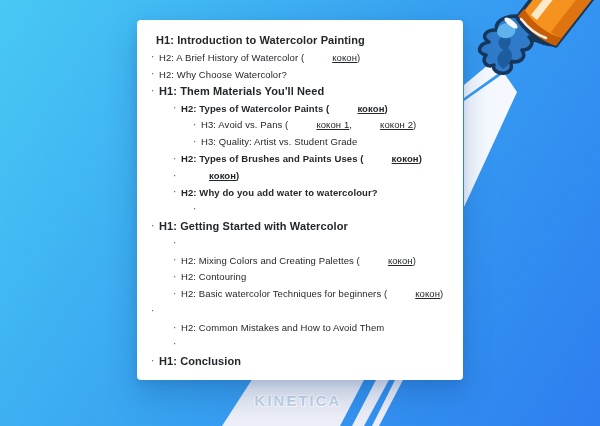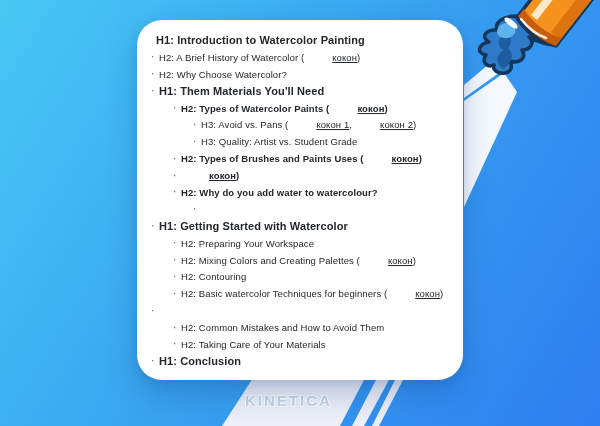--- a/index.html
+++ b/index.html
@@ -4,37 +4,37 @@
 <style>
   html,body{margin:0;padding:0;background:#222;}
   .stage{
     position:relative;width:600px;height:426px;overflow:hidden;
     font-family:"Liberation Sans","DejaVu Sans",sans-serif;
     background:linear-gradient(122deg,var(--bg-grad-start) 0%,var(--bg-grad-mid) 48%,var(--bg-grad-end) 100%);
   }
   .bg-art{position:absolute;left:0;top:0;width:600px;height:426px;}
   .card{
     position:absolute;left:137px;top:20px;width:326px;height:360px;
-    background:var(--card-bg);border-radius:25px;box-sizing:border-box;
+    background:var(--card-bg);border-radius:4px;box-sizing:border-box;
     padding:12px 10px 0 14px;
     box-shadow:0 14px 30px rgba(16,60,120,.25),0 3px 8px rgba(16,60,120,.12);
   }
   .list{width:100%;}
   .row{display:flex;align-items:center;height:16.9px;color:var(--text);letter-spacing:.1px;white-space:nowrap;}
   .row.lg{font-size:11px;font-weight:700;}
   .row.sm{font-size:9.5px;}
   .row.sm.bold{font-weight:700;}
   .lvl0{padding-left:5px;}
   .lvl1{padding-left:0;}
   .lvl2{padding-left:22px;}
   .lvl3{padding-left:42px;}
   .dot{flex:0 0 8px;width:8px;color:#4a4f55;font-size:10px;font-weight:400;line-height:1;}
   .kokon{color:var(--link-text);text-decoration:underline;cursor:pointer;padding-left:28px;}
   .watermark{
-    position:absolute;left:245px;top:392px;width:106px;
+    position:absolute;left:245px;top:392px;width:106px;text-align:center;
     font-size:15px;font-weight:700;letter-spacing:2px;color:var(--watermark-text);
     text-shadow:-1px -1px 0 rgba(255,255,255,.85),1px 1px 0 #ffffff,1px -1px 0 rgba(255,255,255,.7),-1px 1px 0 rgba(255,255,255,.7);
   }
 </style>
 </head>
 <body>
 
 <div class="stage" style="--bg-grad-start: #48C8F4; --bg-grad-mid: #38A3F1; --bg-grad-end: #2E7EF0; --card-bg: #FFFFFF; --text: #23272B; --link-text: #23272B; --band: #EDEFF8; --streak: #F5F9FF; --watermark-text: #C6D6EA; --brush-orange: #F6921E; --brush-orange-dark: #DD7410; --brush-orange-band: #C75E07; --brush-highlight: #FCE8CB; --brush-blue: #2F7BC9; --brush-blue-dark: #1D5C9E; --brush-blue-light: #5FB3ED; --brush-outline: #16375C;">
 
   <svg class="bg-art" width="600" height="426" viewBox="0 0 600 426" xmlns="http://www.w3.org/2000/svg">
@@ -117,21 +117,20 @@
         </div>
         <div class="row lvl3 sm">
           <span class="dot">·</span>
         </div>
         <div class="row lvl1 lg bold">
           <span class="dot">·</span>
           <span>H1: Getting Started with Watercolor</span>
         </div>
         <div class="row lvl2 sm">
           <span class="dot">·</span>
-          <span>H2: Preparing Your Workspace</span>
         </div>
         <div class="row lvl2 sm">
           <span class="dot">·</span>
           <span>H2: Mixing Colors and Creating Palettes (</span>
           <span class="kokon">кокон</span>
           <span>)</span>
         </div>
         <div class="row lvl2 sm">
           <span class="dot">·</span>
           <span>H2: Contouring</span>
@@ -144,21 +143,20 @@
         </div>
         <div class="row lvl1 lg bold">
           <span class="dot">·</span>
         </div>
         <div class="row lvl2 sm">
           <span class="dot">·</span>
           <span>H2: Common Mistakes and How to Avoid Them</span>
         </div>
         <div class="row lvl2 sm">
           <span class="dot">·</span>
-          <span>H2: Taking Care of Your Materials</span>
         </div>
         <div class="row lvl1 lg bold">
           <span class="dot">·</span>
           <span>H1: Conclusion</span>
         </div>
       </div>
   </div>
 
 </div>
 

